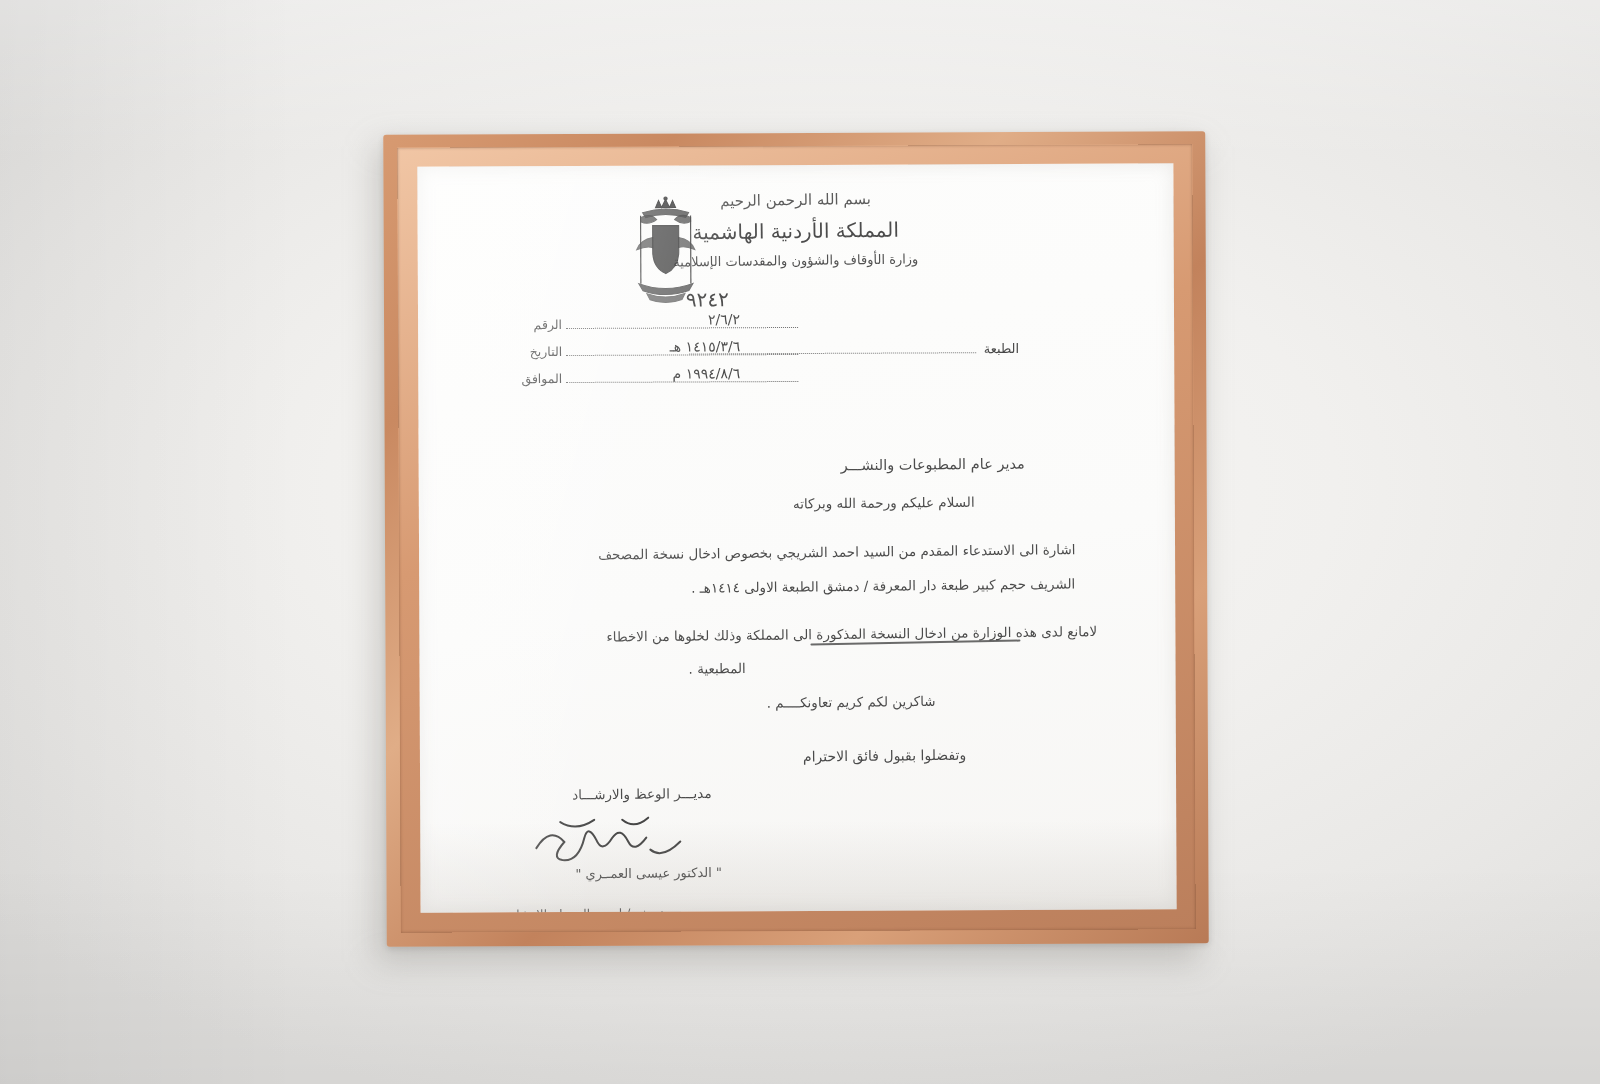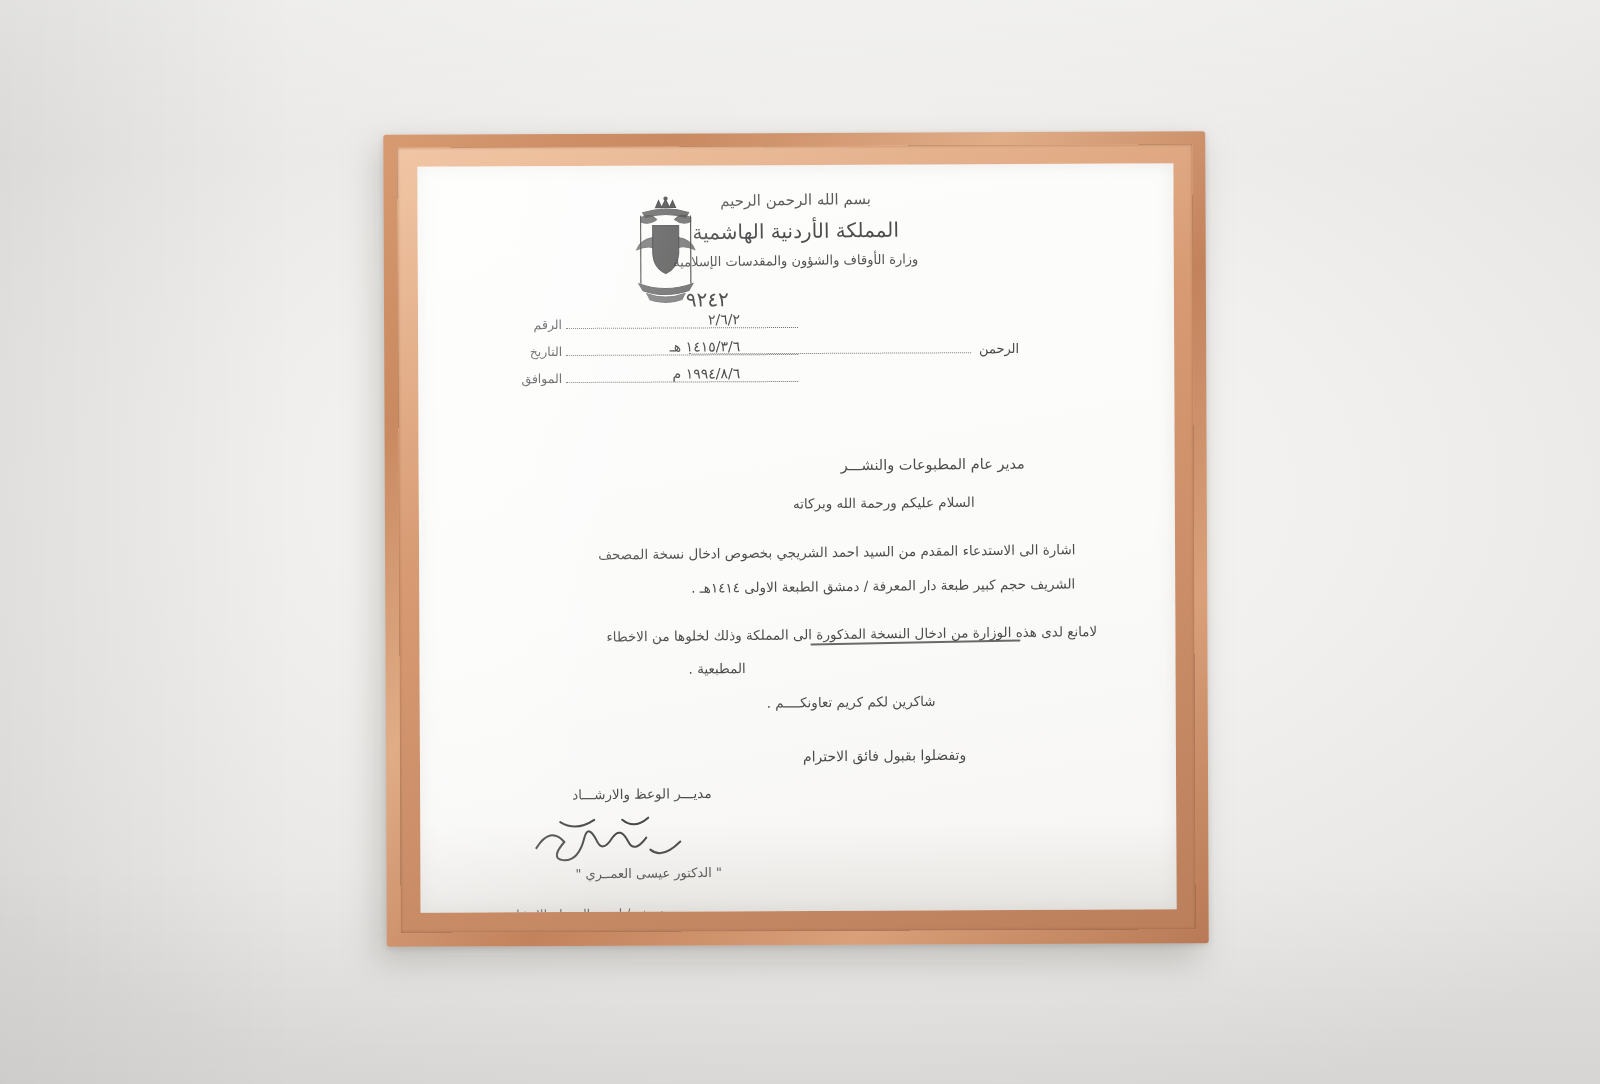--- a/index.html
+++ b/index.html
@@ -353,21 +353,21 @@
             </div>
             <div class="ref-row">
               <div class="ref-line">
                 <span class="ref-value ink">١٩٩٤/٨/٦ م</span>
               </div>
               <div class="ref-label ink">الموافق</div>
             </div>
           </div>
 
           <div class="subject">
-            <span class="subject-label ink">الرحمن</span>
+            <span class="subject-label ink">الطبعة</span>
             <span class="subject-line"></span>
           </div>
 
           <div class="addressee ink">مدير عام المطبوعات والنشـــر</div>
           <div class="greeting ink">السلام عليكم ورحمة الله وبركاته</div>
 
           <div class="body-line bl1 ink">اشارة الى الاستدعاء المقدم من السيد احمد الشريجي بخصوص ادخال نسخة المصحف</div>
           <div class="body-line bl2 ink">الشريف حجم كبير طبعة دار المعرفة / دمشق الطبعة الاولى ١٤١٤هـ .</div>
           <div class="body-line bl3 ink">لامانع لدى هذه الوزارة من ادخال النسخة المذكورة الى المملكة وذلك لخلوها من الاخطاء</div>
           <div class="underline-hand"></div>

